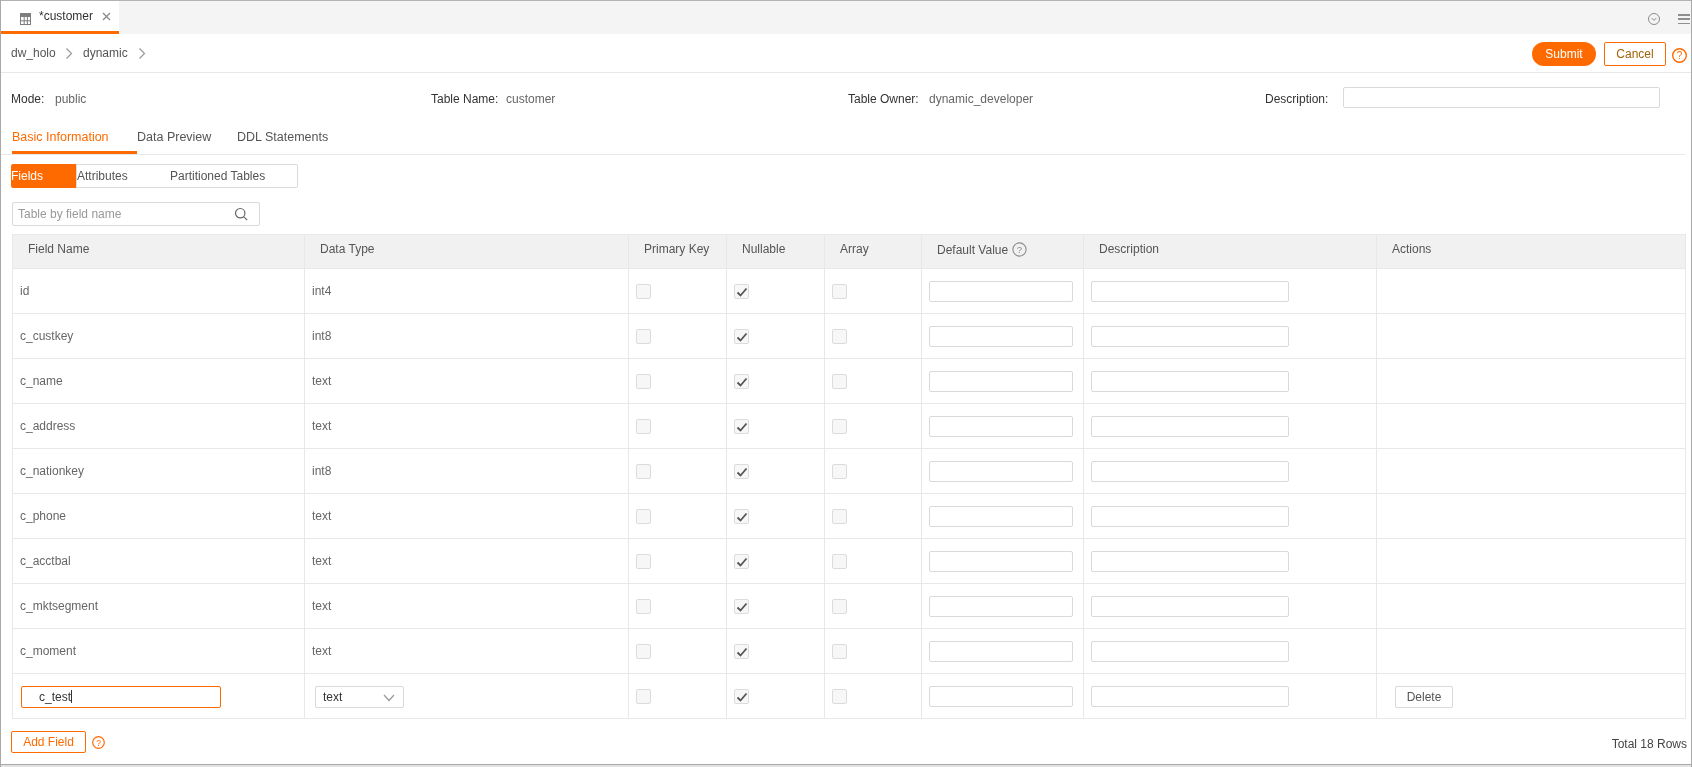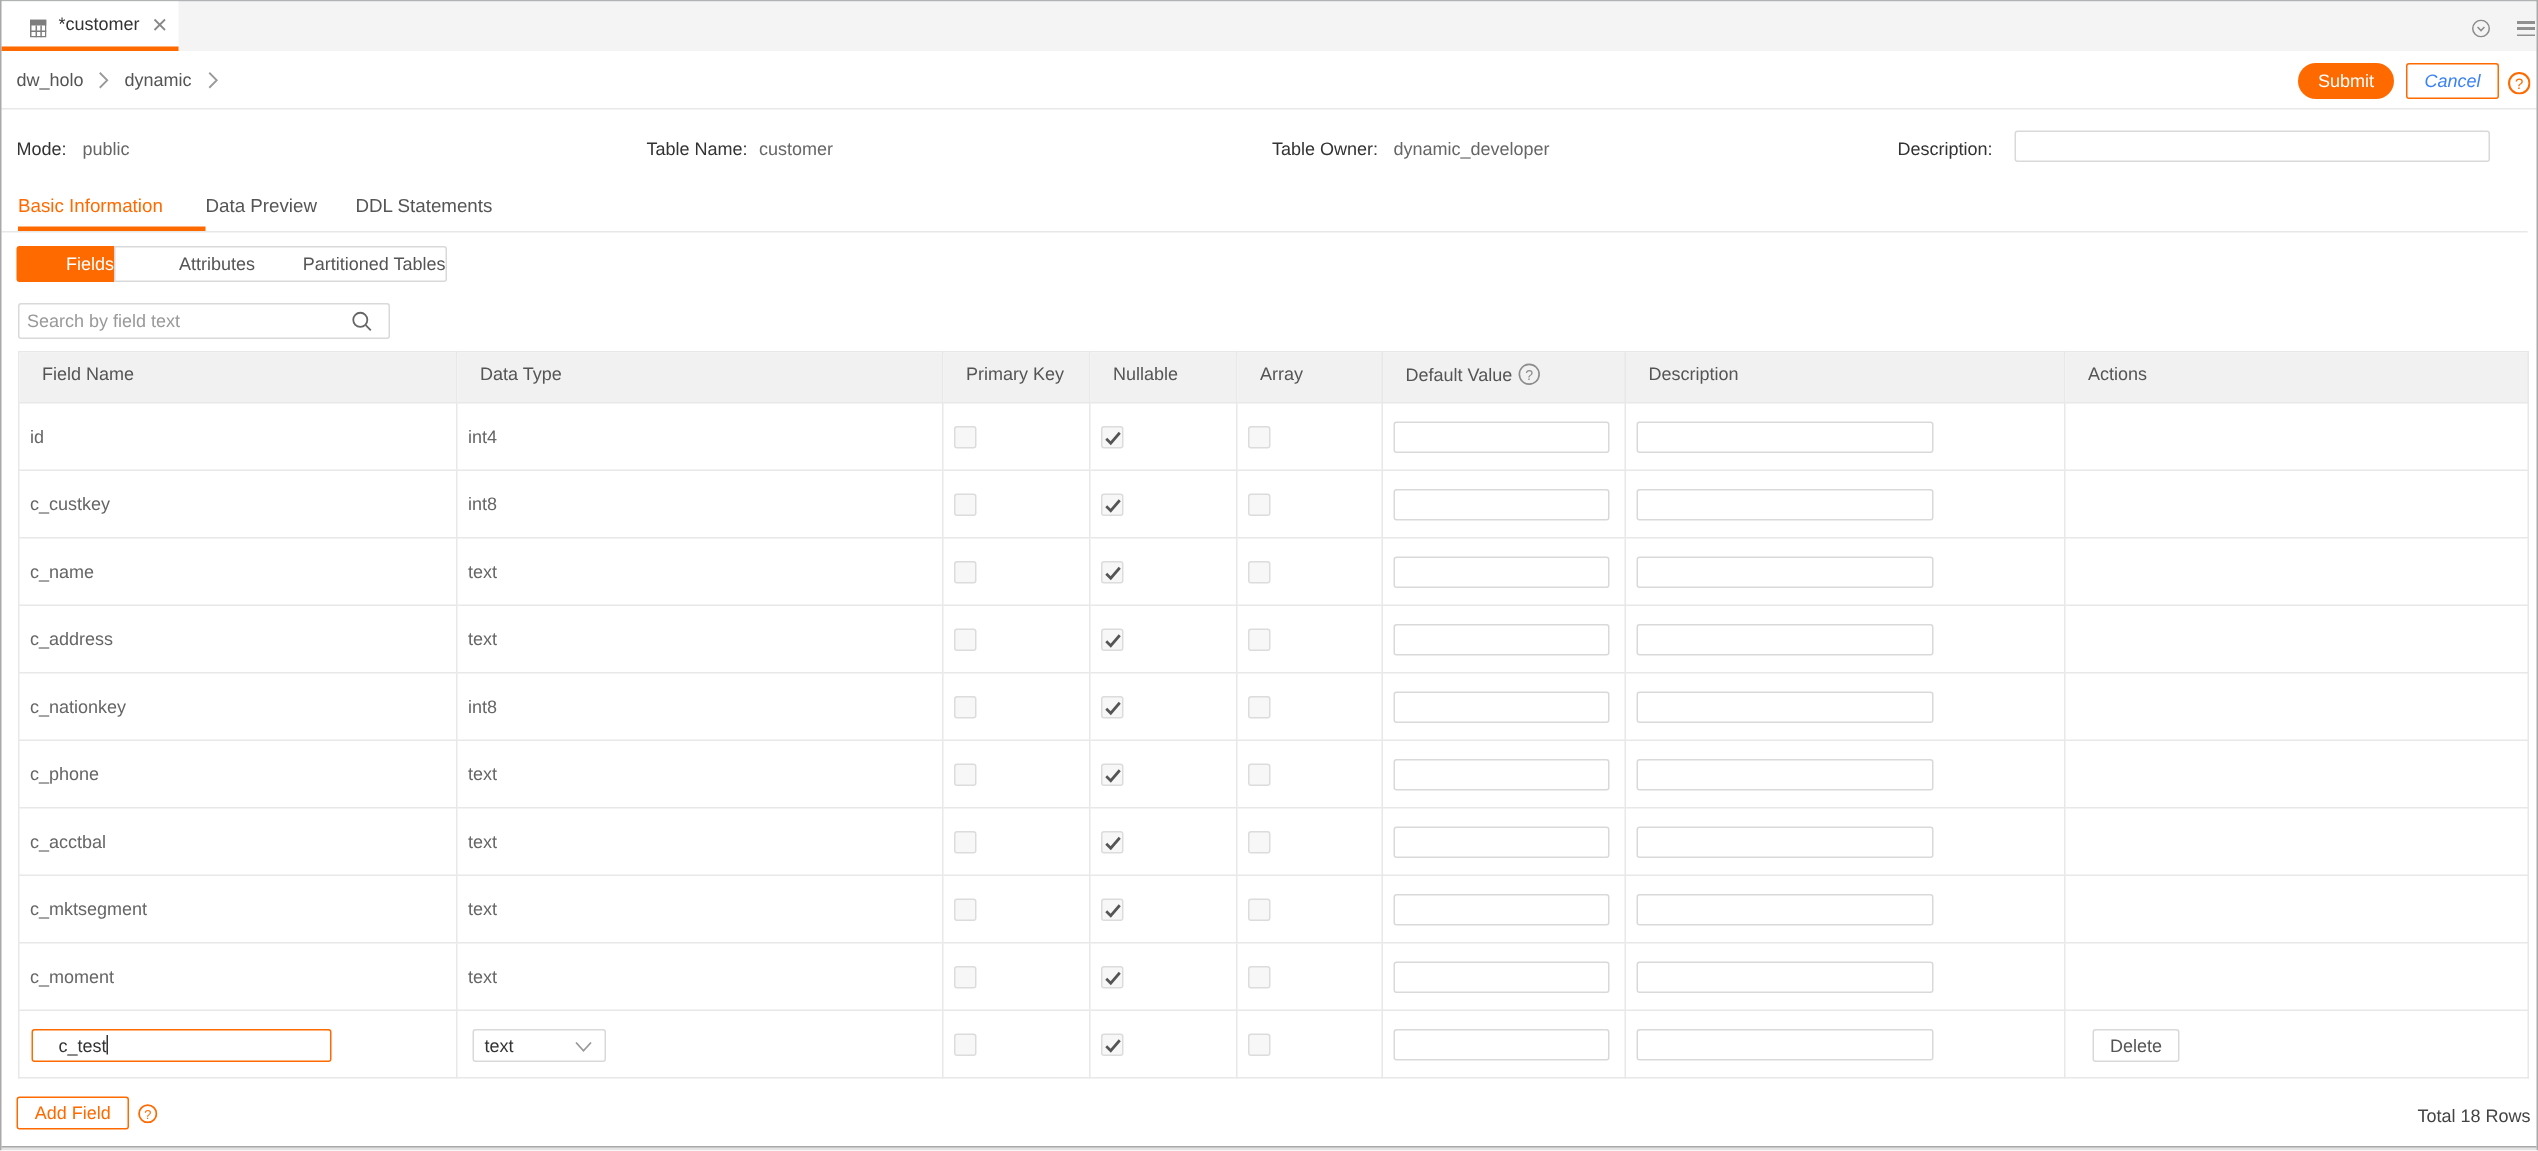--- a/index.html
+++ b/index.html
@@ -22,40 +22,40 @@
 #tabclose { position:absolute; left:99px; top:9px; width:13px; height:13px; }
 #icon-collapse { position:absolute; left:1647px; top:12px; }
 #icon-menu { position:absolute; left:1677px; top:13px; width:12px; }
 #icon-menu div { height:1.5px; background:#8f8f8f; margin-bottom:2.8px; }
 
 
 #crumbrow { left:1px; top:34px; width:1690px; height:39px; background:#fff; border-bottom:1px solid #e8e8e8; }
 .crumb { position:absolute; top:0; height:38px; line-height:39px; color:#555; font-size:12px; }
 .crumbsep { position:absolute; top:13px; }
 #btn-submit { position:absolute; left:1531px; top:8px; width:64px; height:24px; background:#ff6a00; color:#fff; border:none; border-radius:12px; font-size:12px; text-align:center; line-height:24px; font-family:"Liberation Sans",sans-serif; }
-#btn-cancel { position:absolute; left:1603px; top:8px; width:62px; height:24px; background:#fff; color:#3b82f6; border:1px solid #ff6a00; border-radius:2px; font-size:12px; text-align:center; line-height:22px;font-style:italic; }
+#btn-cancel { position:absolute; left:1603px; top:8px; width:62px; height:24px; background:#fff; color:#a16207; border:1px solid #ff6a00; border-radius:2px; font-size:12px; text-align:center; line-height:22px; }
 #help1 { position:absolute; left:1671px; top:14px; }
 
 
 #inforow { left:1px; top:73px; width:1690px; height:47px; }
 #inforow .lab { color:#333; position:absolute; top:0; height:47px; line-height:52px; }
 #inforow .val { color:#666; position:absolute; top:0; height:47px; line-height:52px; }
 #descinput { position:absolute; left:1342px; top:14px; width:317px; height:21px; border:1px solid #d9d9d9; border-radius:2px; background:#fff; }
 
 
 #sectabs { left:1px; top:120px; width:1684px; height:35px; border-bottom:1px solid #e8e8e8; }
 .sectab { position:absolute; top:0; height:34px; line-height:34px; font-size:12.5px; color:#555; text-align:left; }
 #sectab1 { left:11px; width:125px; color:#ff6a00; }
 #sectab1u { position:absolute; left:11px; top:31px; width:125px; height:3px; background:#ff6a00; }
 #sectab2 { left:136px; width:100px; }
 #sectab3 { left:236px; width:117px; }
 
 
 #seg { left:11px; top:164px; height:24px; }
-.segbtn { position:absolute; top:0; height:24px; line-height:22px; text-align:right; font-size:12px; border:1px solid #d9d9d9; background:#fff; color:#555; }
+.segbtn { position:absolute; top:0; height:24px; line-height:22px; text-align:left; font-size:12px; border:1px solid #d9d9d9; background:#fff; color:#555; }
 #seg1 { left:0; width:65px; background:#ff6a00; border-color:#ff6a00; color:#fff; line-height:24px; border-radius:2px 0 0 2px; border:none; }
 #seg2 { left:65px; width:95px; }
 #seg3 { left:159px; width:128px; border-left:none; border-radius:0 2px 2px 0; }
 
 
 #search { left:12px; top:202px; width:248px; height:24px; border:1px solid #d9d9d9; border-radius:2px; background:#fff; }
 #search .ph { position:absolute; left:5px; top:0; line-height:23px; color:#999; font-size:12px; }
 #search svg { position:absolute; right:10px; top:4px; }
 
 
@@ -141,21 +141,21 @@
   <span class="sectab" id="sectab2">Data Preview</span>
   <span class="sectab" id="sectab3">DDL Statements</span>
   <div id="sectab1u"></div>
 </div>
 <div id="seg" class="abs">
   <div class="segbtn" id="seg1">Fields</div>
   <div class="segbtn" id="seg2">Attributes</div>
   <div class="segbtn" id="seg3">Partitioned Tables</div>
 </div>
 <div id="search" class="abs">
-  <span class="ph">Search by field text</span>
+  <span class="ph">Table by field name</span>
   <svg width="15" height="15" viewBox="0 0 15 15">
       <circle cx="6.2" cy="6.2" r="4.7" fill="none" stroke="#666" stroke-width="1.2"></circle>
       <line x1="9.8" y1="9.8" x2="13.2" y2="13.2" stroke="#666" stroke-width="1.2"></line>
     </svg>
 </div>
 <table id="tbl" class="abs">
   <colgroup>
       <col style="width:292px">
       <col style="width:324px">
       <col style="width:98px">

